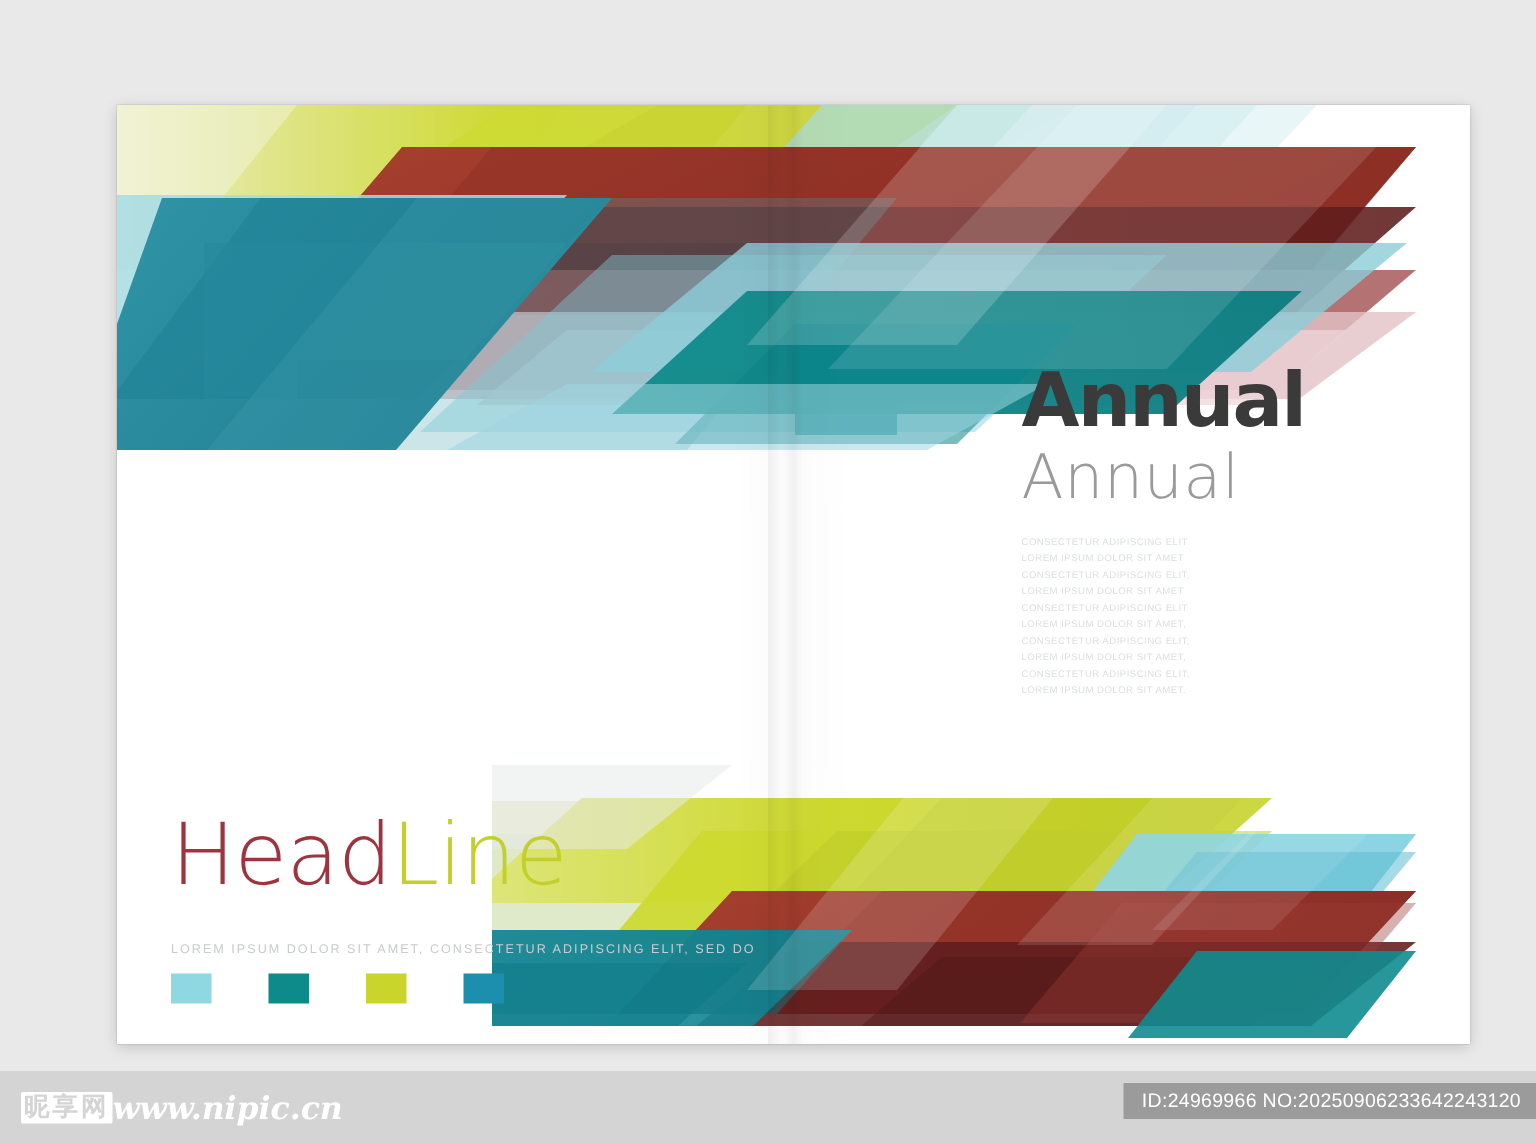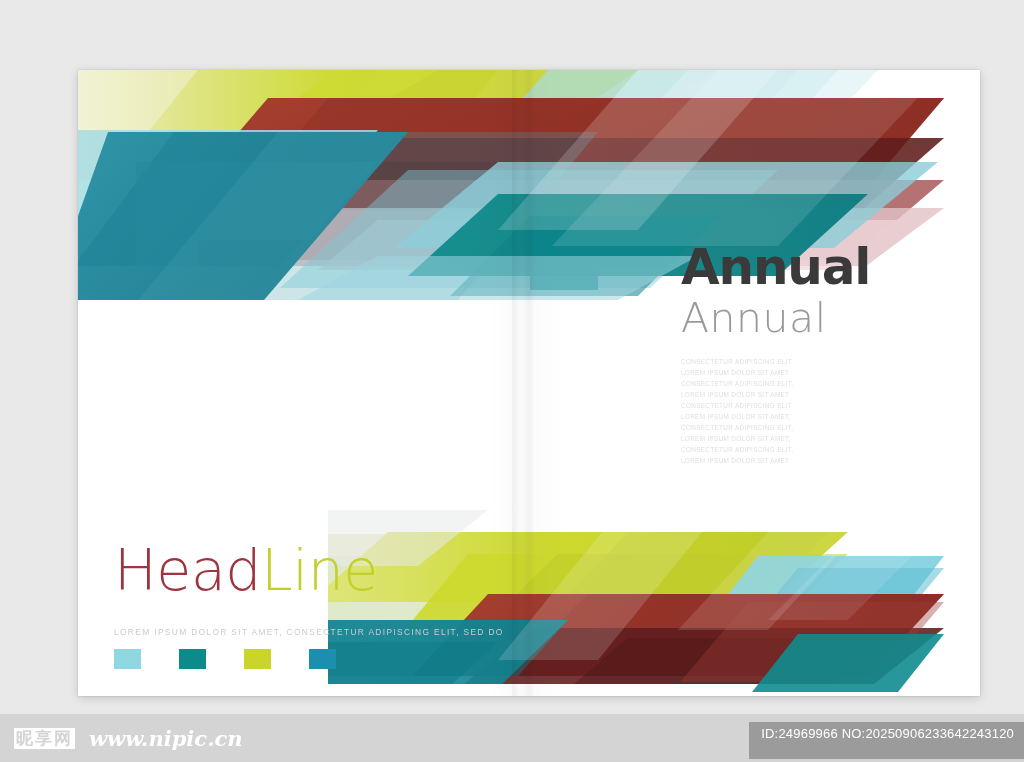--- a/index.html
+++ b/index.html
@@ -152,21 +152,21 @@
     width: 1024px;
     height: 48px;
     background: #d4d4d4;
   }
   #wm-logo {
     position: absolute;
     left: 14px;
     top: 726px;
     display: flex;
     align-items: center;
-    gap: 14px;
+    gap: 0;
   }
   .cjk-box {
     display: inline-block;
     font-family: "DejaVu Sans", sans-serif;
     font-size: 17px;
     font-weight: bold;
     color: #d4d4d4;
     background: #ffffff;
     padding: 1px 2px;
     line-height: 1.1;
@@ -182,21 +182,21 @@
   }
   #wm-id {
     position: absolute;
     right: 0px;
     top: 722px;
     background: #9b9b9b;
     color: #ffffff;
     font-family: "Liberation Sans", sans-serif;
     font-size: 13px;
     letter-spacing: 0.2px;
-    padding: 4px 10px 18px 12px;
+    padding: 4px 10px 5px 12px;
   }
 </style>
 </head>
 <body>
 
 <div id="stage">
 
   <div id="brochure">
 
     <div class="geo" id="geo-top">

